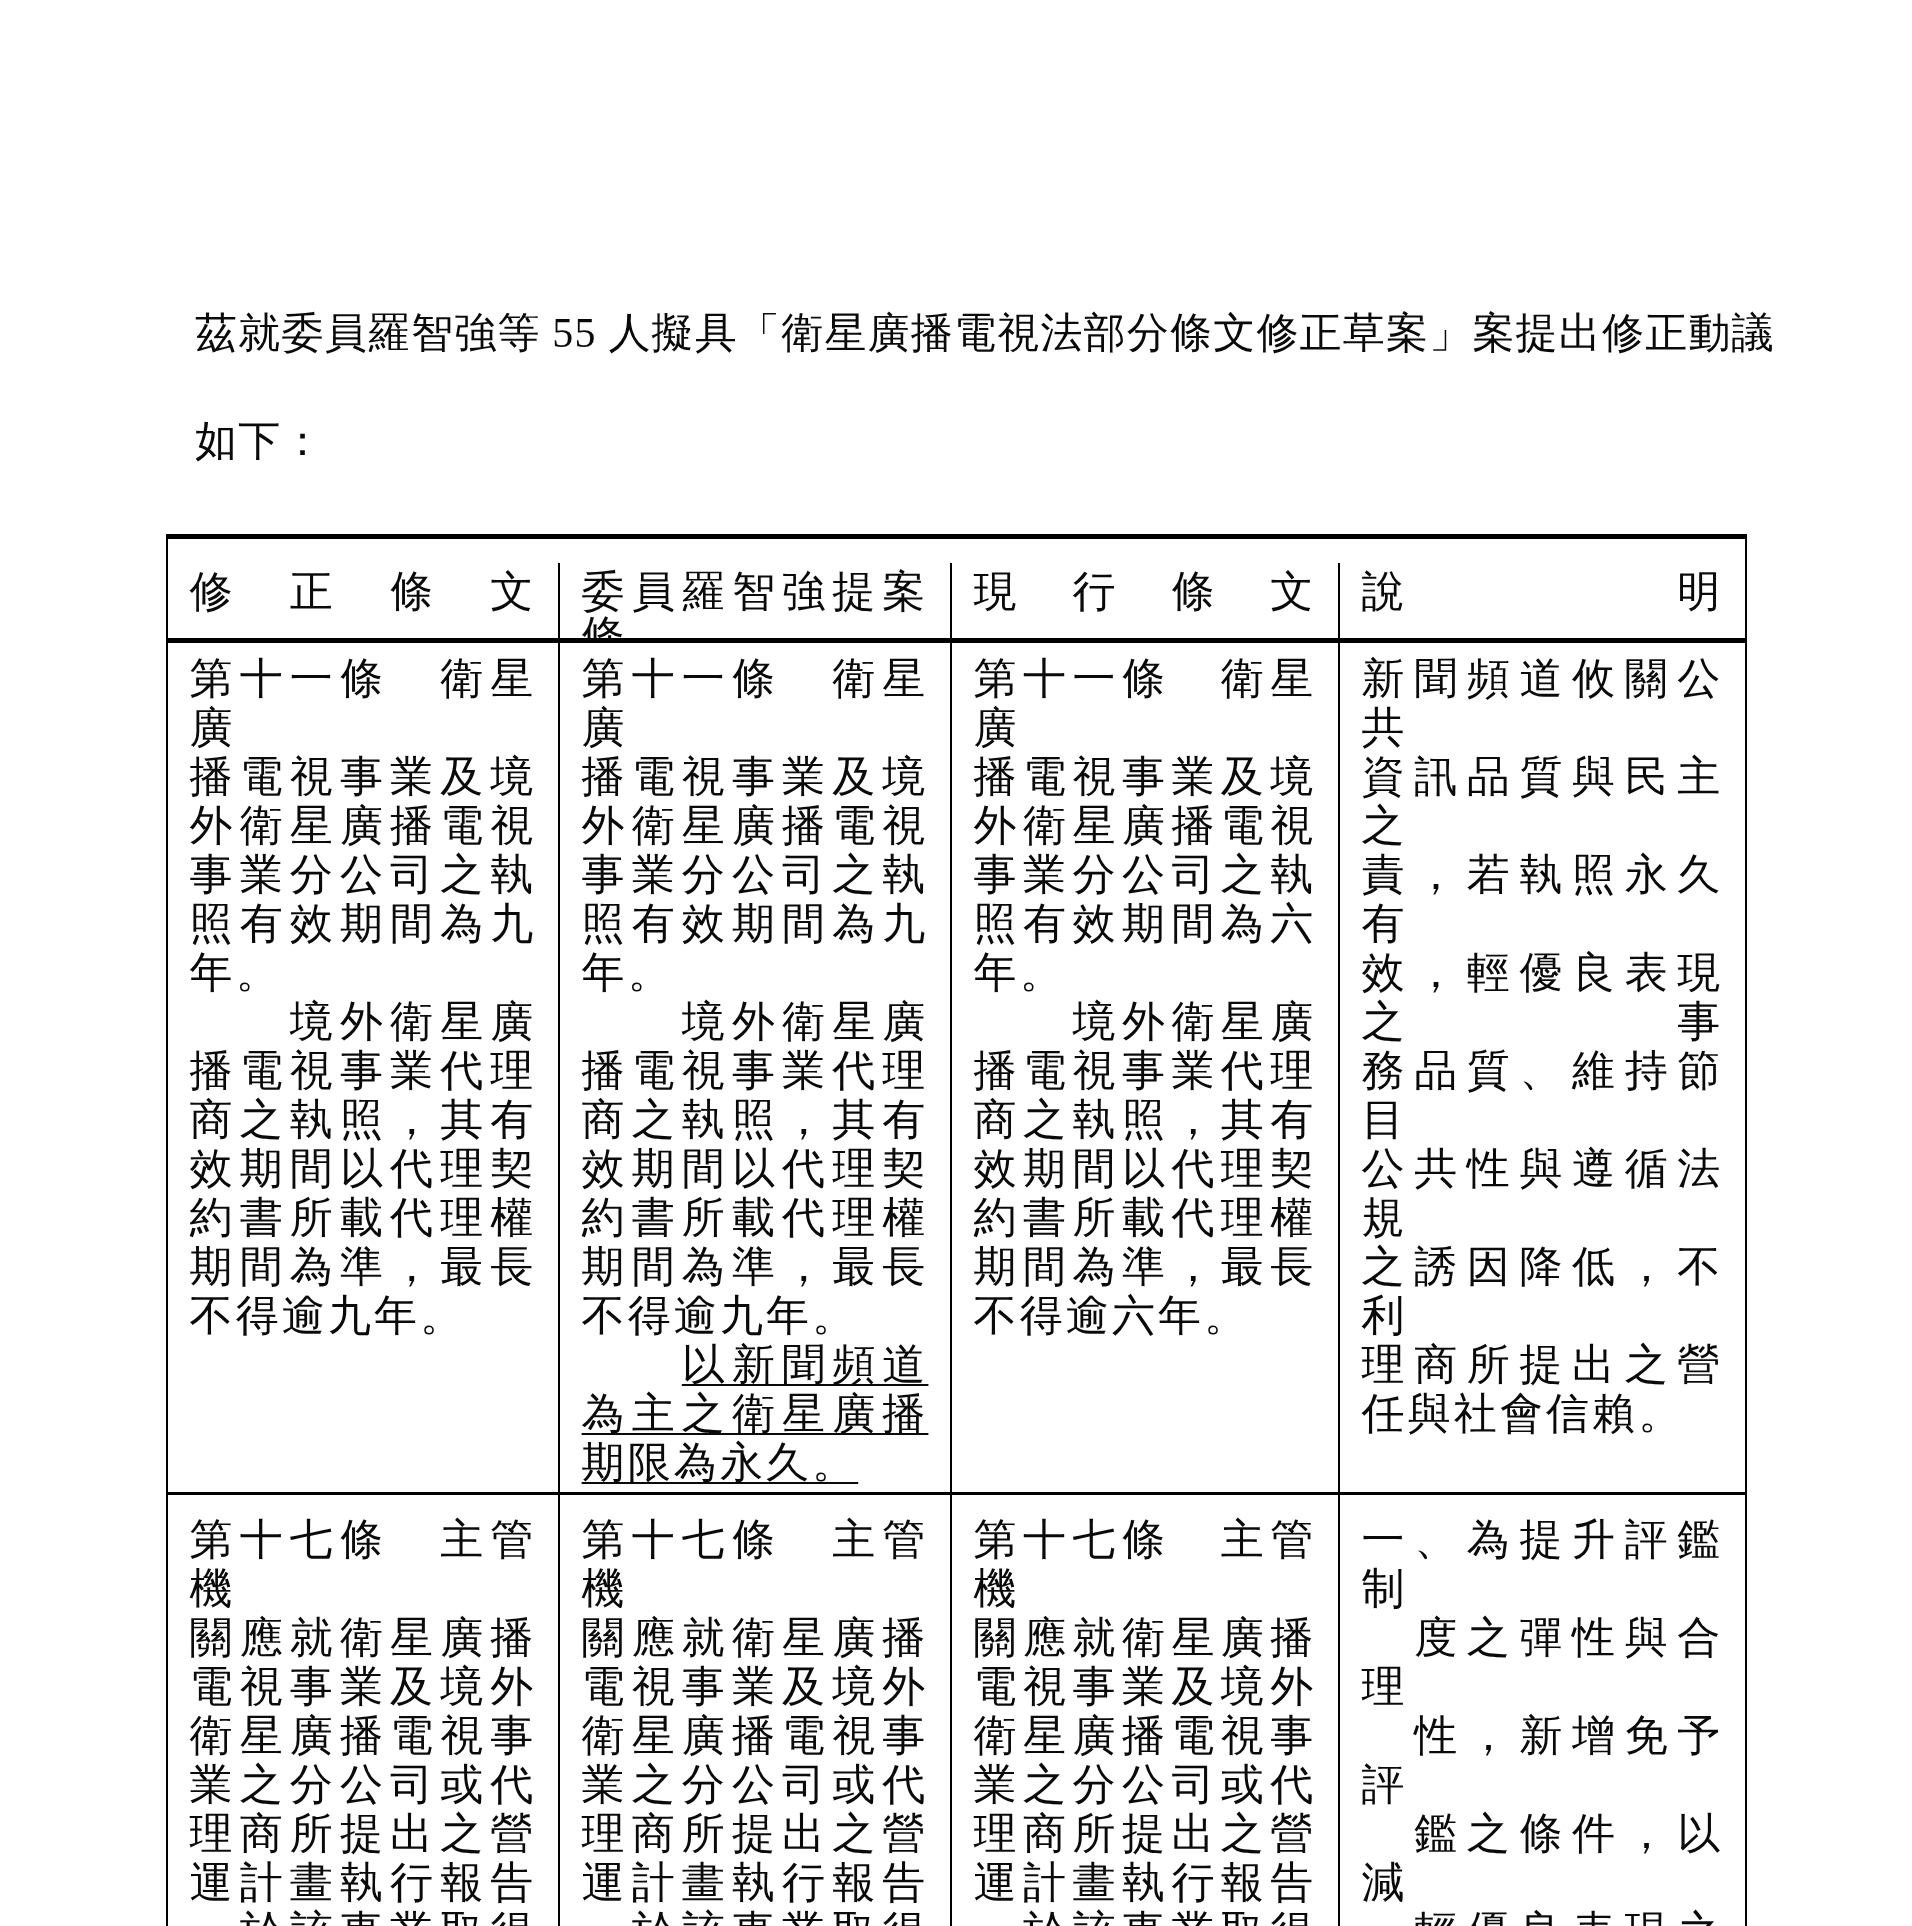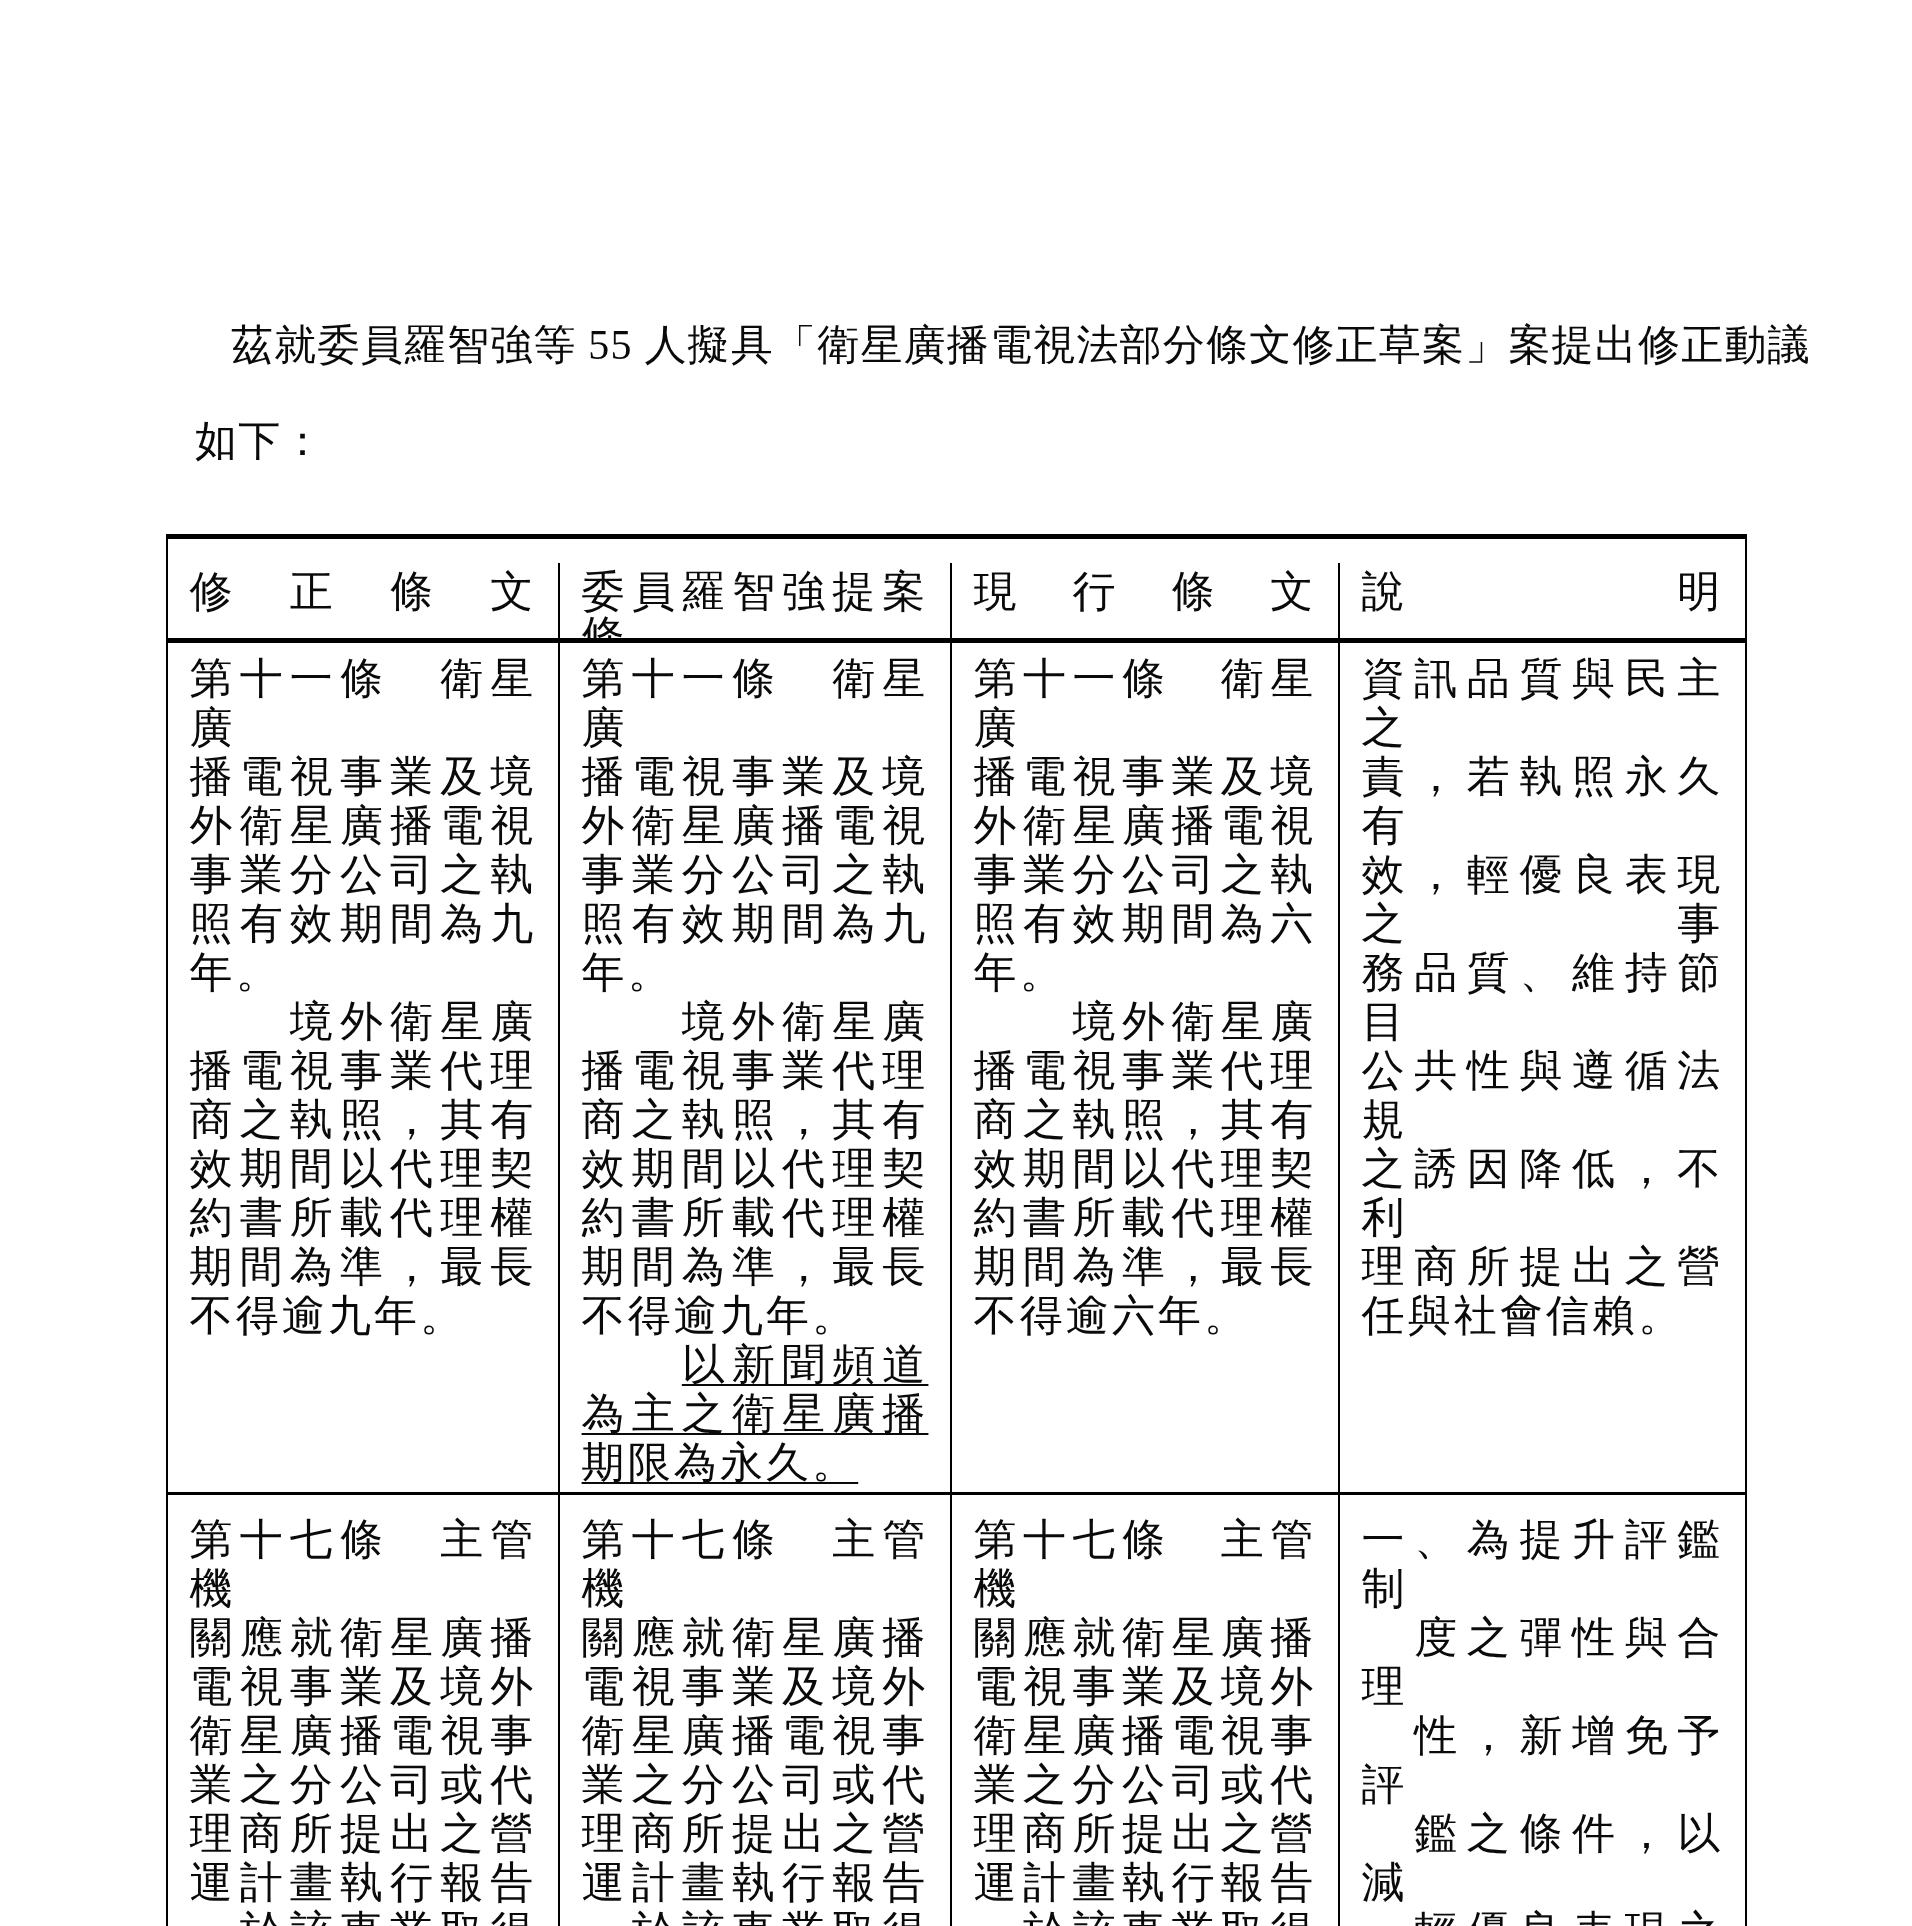--- a/index.html
+++ b/index.html
@@ -11,21 +11,21 @@
     color:#0a0a0a;
   }
   .intro-line {
     position:absolute;
     left:195px;
     font-size:42px;
     letter-spacing:1.2px;
     line-height:58px;
     white-space:nowrap;
   }
-  #intro-1 { top:316px;margin-left:36px; }
+  #intro-1 { top:304px; }
   #intro-2 { top:412px;text-align:right; }
 
   .law-table {
     position:absolute;
     left:166px; top:534px;
     width:1581px; height:1949px;
     box-sizing:border-box;
     border:solid #000;
     border-width:5.4px 2.7px 5.4px 2.7px;
     display:grid;
@@ -131,20 +131,21 @@
         <div class="line">年。</div>
         <div class="line j">　　境外衛星廣</div>
         <div class="line j">播電視事業代理</div>
         <div class="line j">商之執照，其有</div>
         <div class="line j">效期間以代理契</div>
         <div class="line j">約書所載代理權</div>
         <div class="line j">期間為準，最長</div>
         <div class="line">不得逾六年。</div>
       </div>
       <div class="cell r1 last-col">
+        <div class="line j">新聞頻道攸關公共</div>
         <div class="line j">資訊品質與民主之</div>
         <div class="line j">責，若執照永久有</div>
         <div class="line j">效，輕優良表現之事</div>
         <div class="line j">務品質、維持節目</div>
         <div class="line j">公共性與遵循法規</div>
         <div class="line j">之誘因降低，不利</div>
         <div class="line j">理商所提出之營</div>
         <div class="line">任與社會信賴。</div>
       </div>
       <div class="cell r2">

